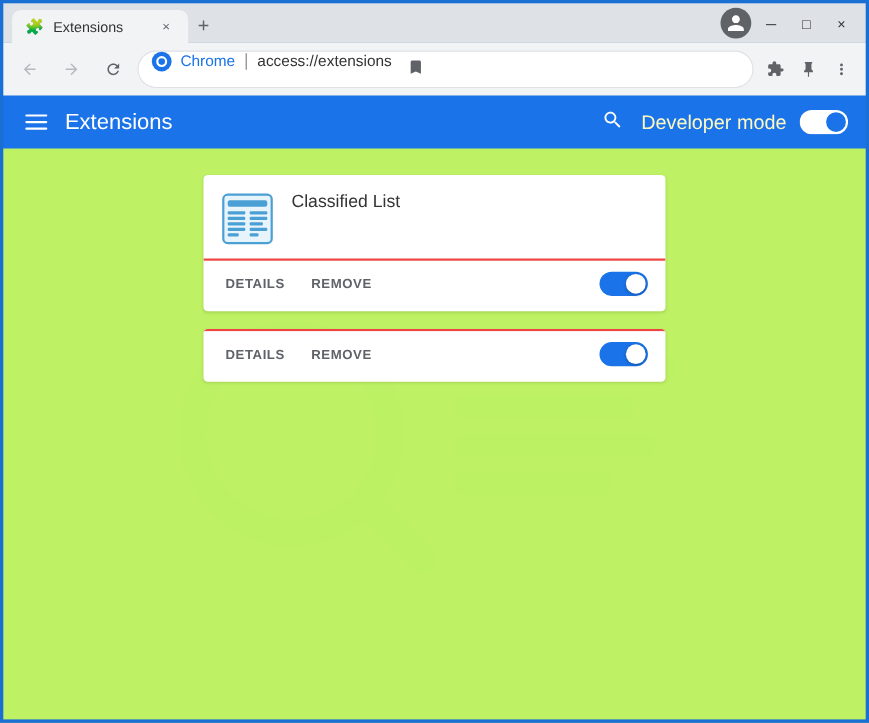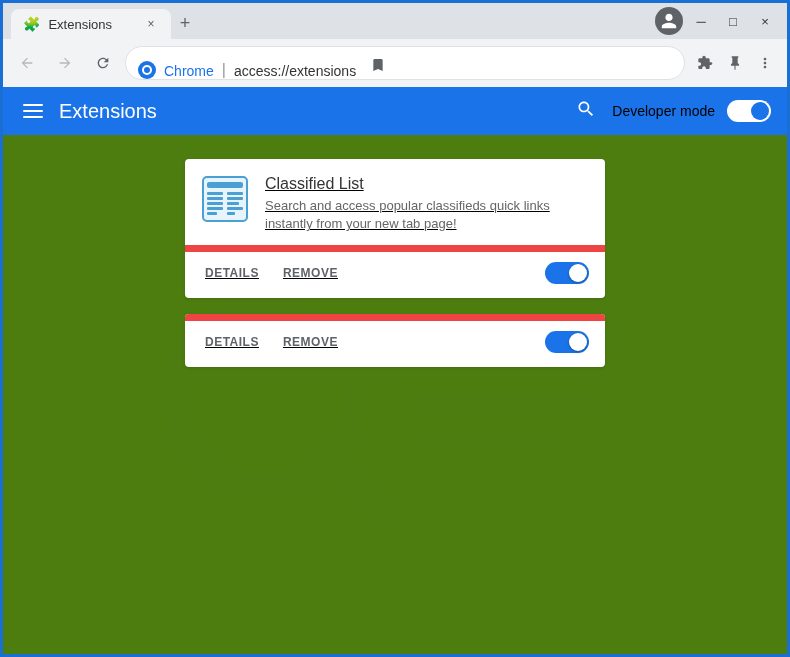--- a/index.html
+++ b/index.html
@@ -123,21 +123,21 @@
       font-size: 16px;
     }
     .nav-btn.disabled { opacity: 0.4; cursor: default; }
 
     .address-input-wrap {
       flex: 1;
       background: white;
       border-radius: 20px;
       height: 34px;
       display: flex;
-      align-items: flex-end;
+      align-items: flex-start;
       padding: 0 12px;
       gap: 8px;
       border: 1px solid #dfe1e5;
     }
 
     .site-icon {
       width: 18px;
       height: 18px;
       border-radius: 50%;
       background: #1a73e8;
@@ -210,22 +210,22 @@
     }
 
     .search-btn {
       color: white;
       font-size: 18px;
       cursor: pointer;
       padding: 4px;
     }
 
     .dev-mode-label {
-      color: #000000;
-      font-size: 14px;
+      color: #fef9c3;
+      font-size: 18px;
     }
 
     .toggle-switch {
       width: 44px;
       height: 22px;
       background: #1557b0;
       border-radius: 11px;
       position: relative;
       cursor: pointer;
       border: 2px solid rgba(255,255,255,0.3);
@@ -242,25 +242,24 @@
       transition: left 0.2s;
     }
     .toggle-switch.on .toggle-knob {
       background: #1a73e8;
       left: 22px;
     }
 
     
     .main-content {
       flex: 1;
-      background: #4d7c0f;
+      background: #bef264;
       overflow-y: auto;
       padding: 24px;
       position: relative;
-      text-decoration: underline;
     }
 
     
     .watermark {
       position: absolute;
       top: 50%;
       left: 50%;
       transform: translate(-50%, -50%);
       opacity: 0.08;
       pointer-events: none;
@@ -319,21 +318,21 @@
     .ext-desc {
       font-size: 13px;
       color: #666;
       line-height: 1.4;
     }
 
     .ext-card-footer {
       display: flex;
       align-items: center;
       padding: 8px 16px 12px;
-      border-top: 7px solid #ef4444;
+      border-top: 2px solid #ef4444;
       gap: 16px;
     }
 
     .ext-action-btn {
       font-size: 12px;
       font-weight: 600;
       color: #5f6368;
       letter-spacing: 0.5px;
       cursor: pointer;
       padding: 6px 4px;
@@ -509,21 +508,20 @@
               <rect x="6" y="37" width="10" height="3" rx="1" fill="#4a9fd4"></rect>
               <rect x="26" y="17" width="16" height="3" rx="1" fill="#4a9fd4"></rect>
               <rect x="26" y="22" width="16" height="3" rx="1" fill="#4a9fd4"></rect>
               <rect x="26" y="27" width="12" height="3" rx="1" fill="#4a9fd4"></rect>
               <rect x="26" y="32" width="16" height="3" rx="1" fill="#4a9fd4"></rect>
               <rect x="26" y="37" width="8" height="3" rx="1" fill="#4a9fd4"></rect>
             </svg>
           </div>
           <div class="ext-info">
             <div class="ext-name">Classified List</div>
-            <div class="ext-desc">Search and access popular classifieds quick links instantly from your new tab page!</div>
           </div>
         </div>
         <div class="ext-card-footer">
           <span class="ext-action-btn">DETAILS</span>
           <span class="ext-action-btn">REMOVE</span>
           <div class="ext-toggle"></div>
         </div>
       </div>
 
       <div class="ext-card">

